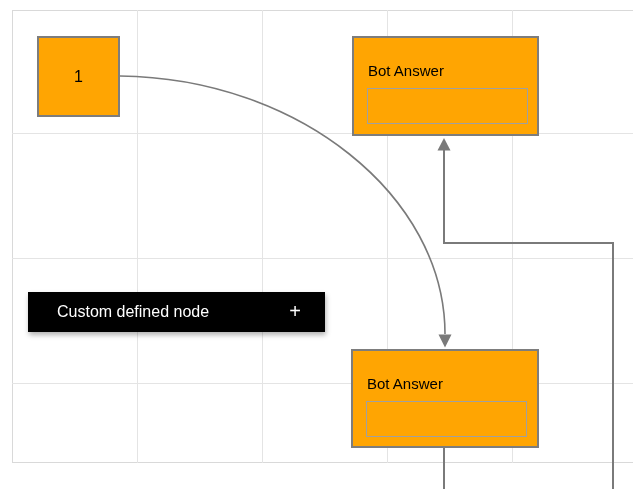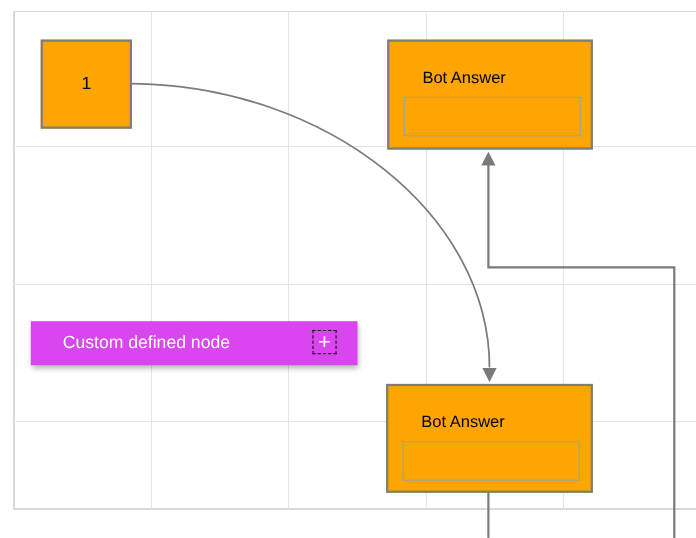--- a/index.html
+++ b/index.html
@@ -21,33 +21,33 @@
   .start-node {
     left: 37px; top: 36px; width: 83px; height: 81px;
     display: flex; align-items: center; justify-content: center;
     font-size: 16px; color: #000000;
   }
   .bot-node-top   { left: 352px; top: 36px;  width: 187px; height: 100px; }
   .bot-node-bottom{ left: 351px; top: 349px; width: 188px; height: 99px; }
 
   .bot-node-title {
     position: absolute; left: 14px; top: 24px;
-    font-size: 15px; color: #000000; white-space: nowrap; margin-left: 16px;
+    font-size: 15px; color: #000000; white-space: nowrap;
   }
   .bot-node-textbox {
     position: absolute; left: 13px; top: 50px;
     width: 161px; height: 36px;
     box-sizing: border-box;
     border: 1px solid #a0a0a0;
     background: transparent;
   }
 
   .custom-node {
     left: 28px; top: 292px; width: 297px; height: 40px;
-    background: #d946ef;
+    background: #000000;
     box-shadow: 1px 3px 5px rgba(0,0,0,0.30);
   }
   .custom-node-label {
     position: absolute; left: 29px; top: 0;
     line-height: 40px; font-size: 16px; color: #ffffff;
     white-space: nowrap;
   }
   .add-button {
     position: absolute; right: 19px; top: 8px;
     width: 22px; height: 22px;

